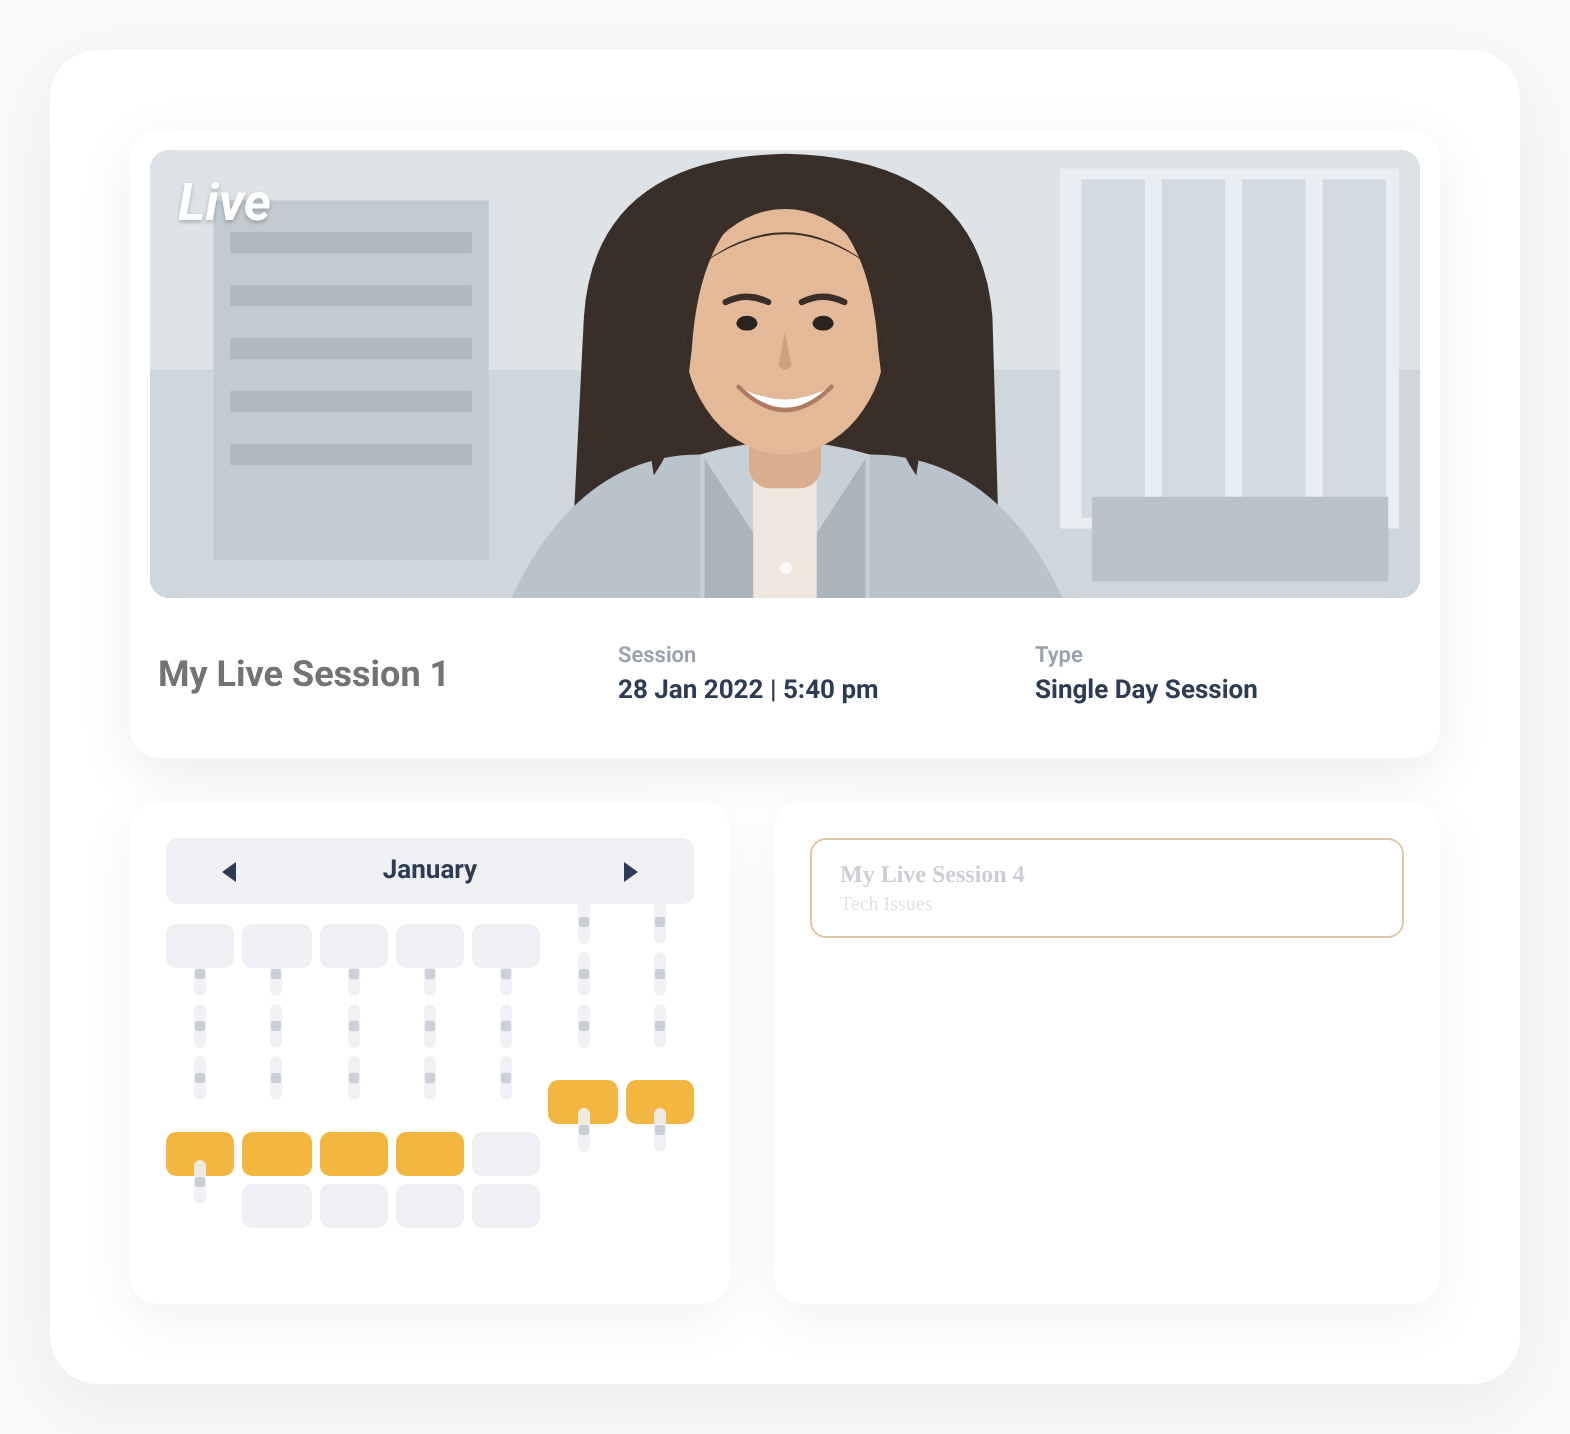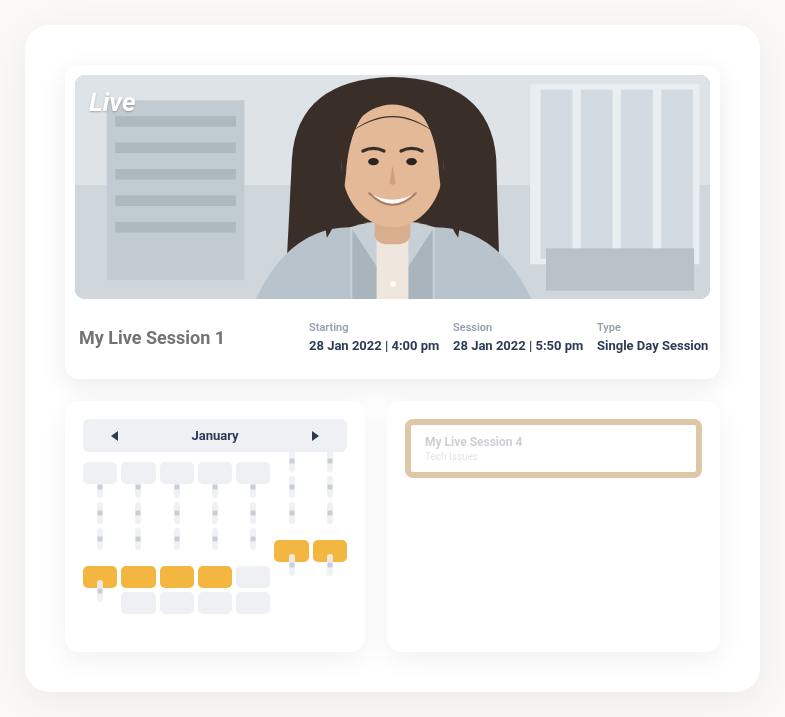--- a/index.html
+++ b/index.html
@@ -139,24 +139,25 @@
     position: absolute;
     top: 50%; left: 50%;
     transform: translate(-50%,-50%);
     width: 5px; height: 5px;
     background: #c5cad2;
     border-radius: 1px;
   }
   .cal-cell.hl { background: #f2b641; }
   .cal-cell.empty { background: transparent; }
   .event-item {
-    border: 6px solid #a16207;
+    border: 1px solid #a16207;
     border-radius: 8px;
     padding: 10px 14px;
     opacity: 0.35;
+    font-family: Liberation Serif, serif;
   }
   .event-title {
     font-size: 12px;
     font-weight: 700;
     color: #6e7686;
     margin-bottom: 2px;
   }
   .event-sub {
     font-size: 10px;
     color: #a9b0bc;
@@ -217,26 +218,22 @@
         <path d="M278 118 Q300 138 322 118 Q300 130 278 118 Z" fill="#ffffff"></path>
         <path d="M278 118 Q300 140 322 118" stroke="#b07b63" stroke-width="2" fill="none" stroke-linecap="round"></path>
       </svg>
       <div class="live-badge">Live</div>
       <div class="dot"></div>
     </div>
 
     <div class="session-meta">
       <div class="session-title">My Live Session 1</div>
       <div class="meta-block">
-        <div class="meta-label">Starting</div>
-        <div class="meta-value">28 Jan 2022 | 4:00 pm</div>
-      </div>
-      <div class="meta-block">
         <div class="meta-label">Session</div>
-        <div class="meta-value">28 Jan 2022 | 5:50 pm</div>
+        <div class="meta-value">28 Jan 2022 | 5:40 pm</div>
       </div>
       <div class="meta-block">
         <div class="meta-label">Type</div>
         <div class="meta-value">Single Day Session</div>
       </div>
     </div>
   </div>
 
   <div class="bottom-row">
     <div class="panel calendar-panel">

